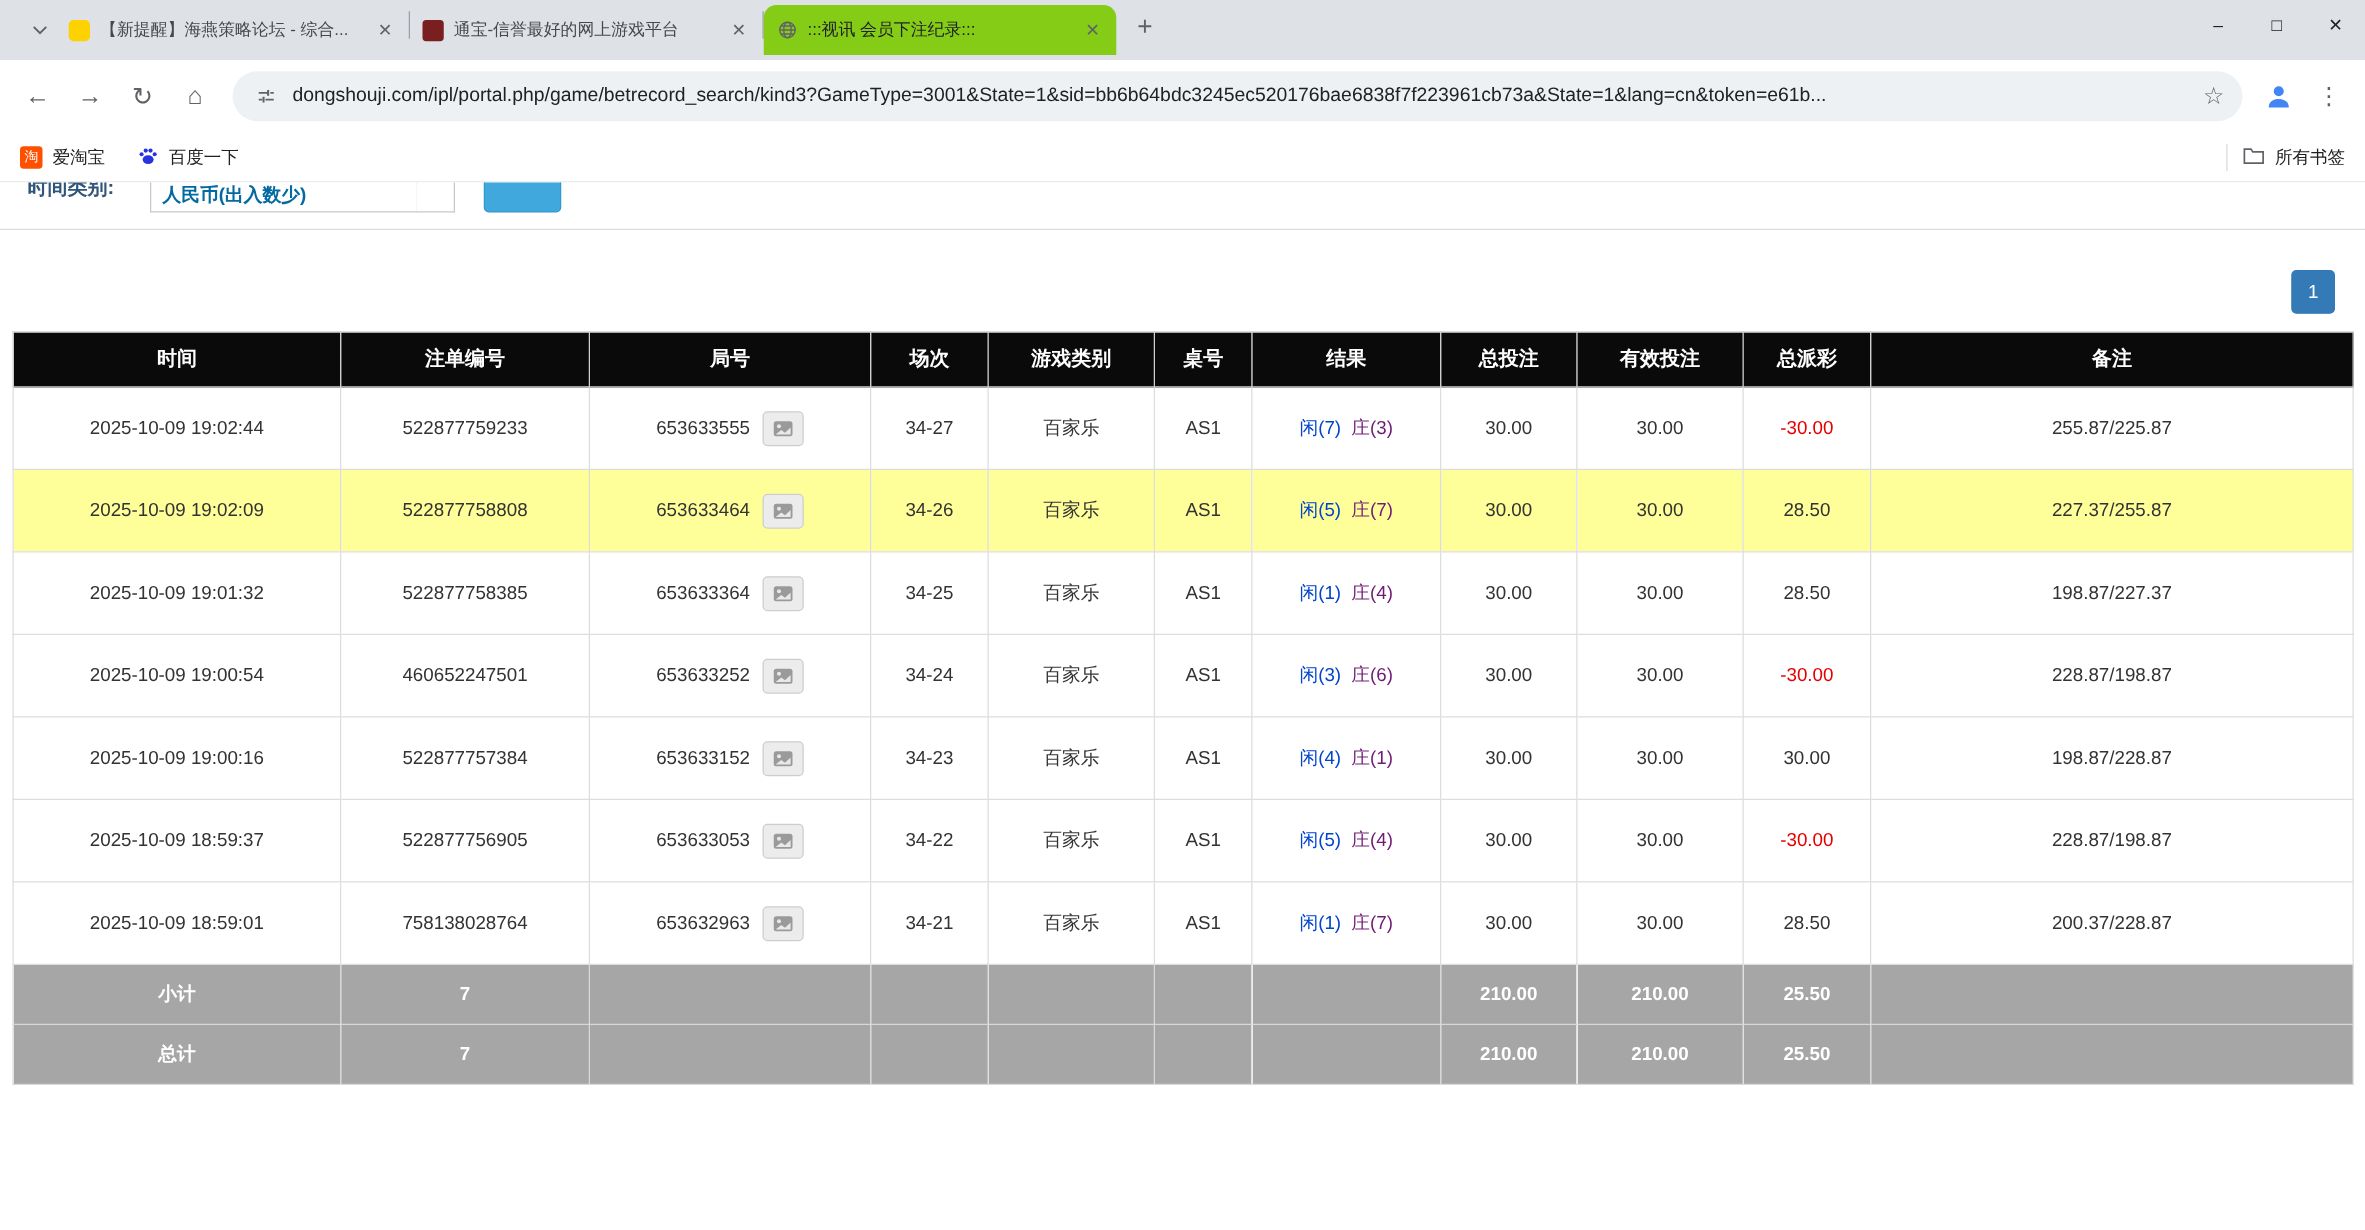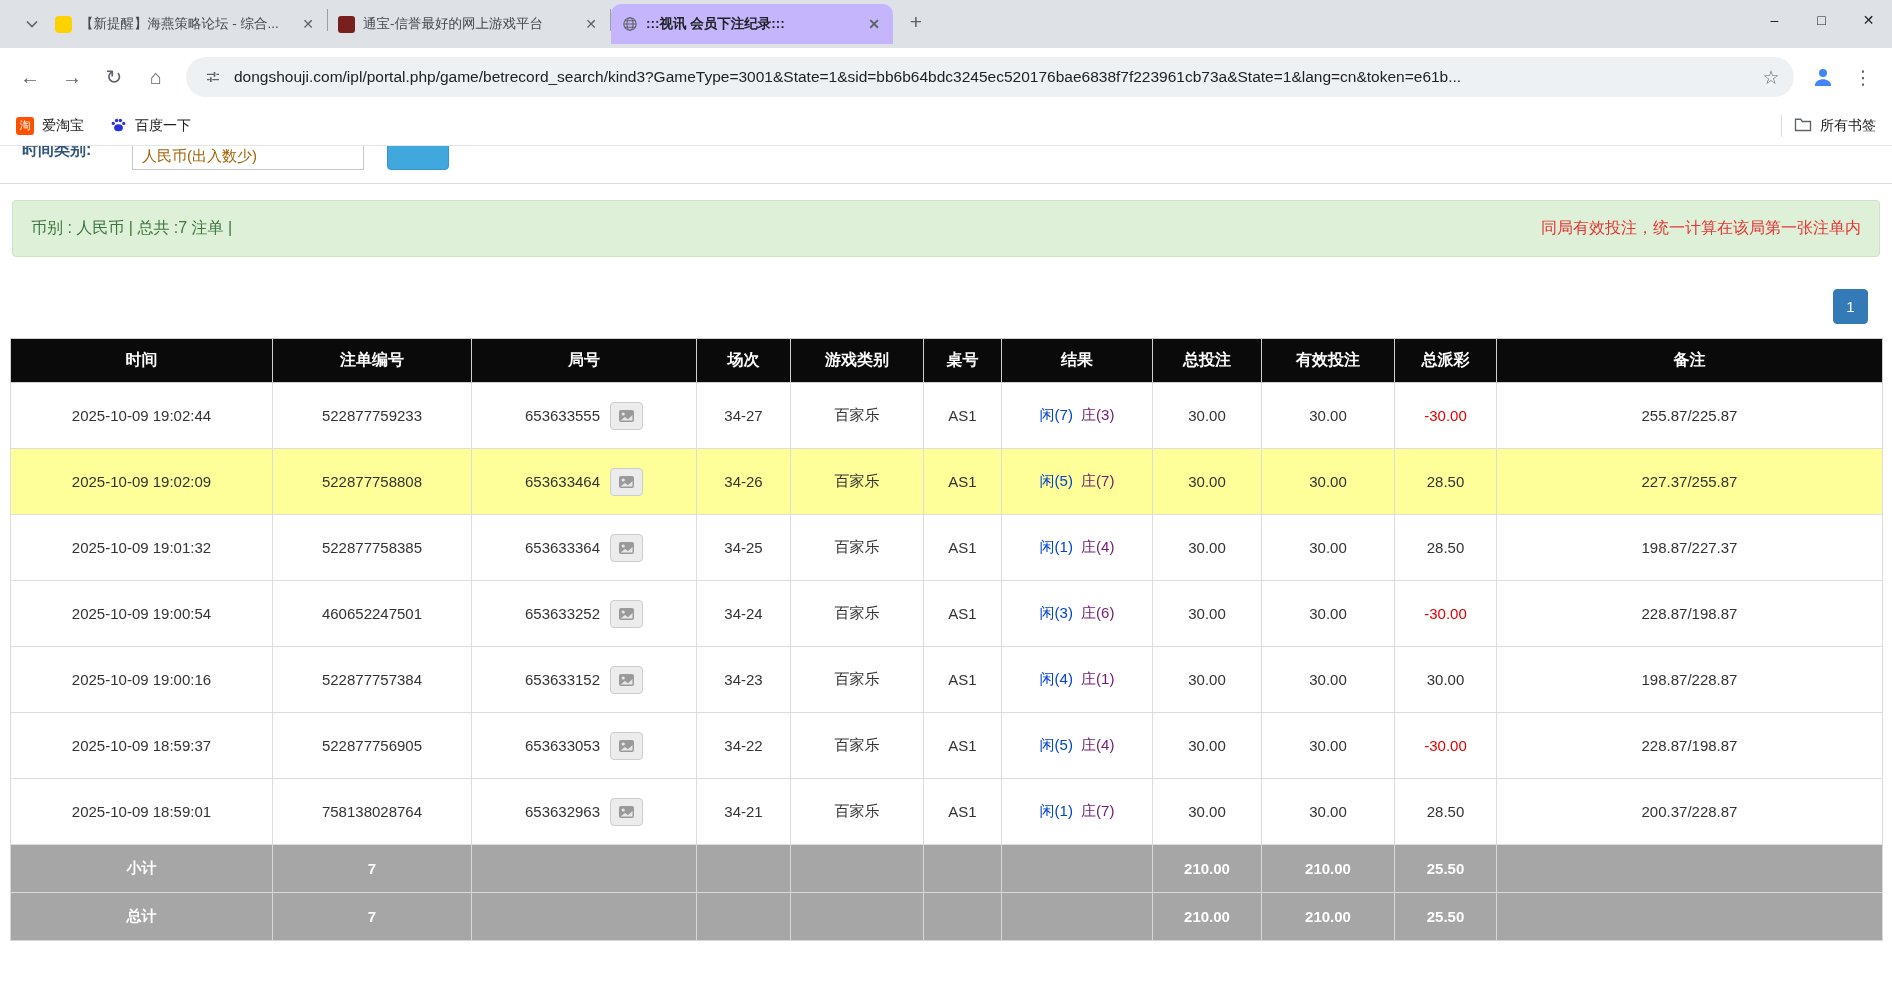--- a/index.html
+++ b/index.html
@@ -7,21 +7,21 @@
   body {
     width: 1892px; height: 984px;
     font-family: "Liberation Sans", sans-serif;
     background: #fff; position: relative;
   }
 
   
   .tabstrip { height: 48px; background: #dee1e6; display: flex; align-items: center; padding-left: 19px; position: relative; }
   .tab-chevron { width: 26px; height: 40px; display: flex; align-items: center; justify-content: center; }
   .tab { width: 282px; height: 40px; display: flex; align-items: center; gap: 8px; padding: 0 10px; font-size: 13.5px; color: #45494d; position: relative; cursor: default; }
-  .tab.active { background: #c4b5fd; border-radius: 10px 10px 0 0; color: #202124; font-weight: bold; }
+  .tab.active { background: #84cc16; border-radius: 10px 10px 0 0; color: #202124; }
   .tab-sep { width: 1px; height: 22px; background: #9aa0a6; margin-bottom: 9px; }
   .tab-title { flex: 1; white-space: nowrap; overflow: hidden; text-overflow: ellipsis; }
   .tab-close { width: 18px; height: 18px; border-radius: 50%; display: flex; align-items: center; justify-content: center; font-size: 14px; color: #5f6368; flex: none; }
   .favicon { width: 17px; height: 17px; flex: none; display: flex; align-items: center; justify-content: center; }
   .fav-yellow { background: #fdd200; border-radius: 4px; }
   .fav-darkred { background: #7a1f1f; border-radius: 3px; }
   .newtab-btn { width: 30px; height: 30px; margin: 0 0 5px 8px; display: flex; align-items: center; justify-content: center; font-size: 21px; color: #5f6368; border-radius: 50%; }
   .win-controls { position: absolute; right: 0; top: 0; height: 40px; display: flex; }
   .win-btn { width: 47px; height: 40px; display: flex; align-items: center; justify-content: center; font-size: 14px; color: #202124; }
 
@@ -38,21 +38,21 @@
   .bm-item { display: flex; align-items: center; gap: 8px; font-size: 14px; color: #202124; }
   .bm-icon-taobao { width: 18px; height: 18px; background: #ff5000; border-radius: 3px; color: #fff; font-size: 11px; display: flex; align-items: center; justify-content: center; }
   .bm-right { margin-left: auto; display: flex; align-items: center; gap: 12px; }
   .bm-divider { width: 1px; height: 22px; background: #dadce0; }
 
   
   .content { background: #fff; height: 838px; position: relative; }
 
   .form-strip { height: 38px; overflow: hidden; position: relative; border-bottom: 1px solid #ddd; }
   .form-label { position: absolute; left: 22px; top: -6px; font-size: 16px; font-weight: bold; color: #31557a; }
-  .form-input { position: absolute; left: 132px; top: -14px; width: 214px; height: 38px; border: 1px solid #c8c8c8; background: #fff; font-size: 15px; color: #a16207; display: flex; align-items: flex-end; padding: 3px 9px; }
+  .form-input { position: absolute; left: 120px; top: -14px; width: 214px; height: 38px; border: 1px solid #c8c8c8; background: #fff; font-size: 15px; color: #0369a1; display: flex; align-items: flex-end; padding: 3px 9px; font-weight: bold; }
   .form-select-box { position: absolute; left: 333px; top: -14px; width: 31px; height: 38px; border: 1px solid #c8c8c8; border-left: none; background: #fff; }
   .form-btn { position: absolute; left: 387px; top: -16px; width: 62px; height: 40px; background: #41a8dd; border: 1px solid #3399cc; border-radius: 4px; }
 
   .alert { margin: 16px 12px 0; background: #dff0d8; border: 1px solid #cfe3c0; border-radius: 4px; padding: 17px 18px; display: flex; align-items: center; font-size: 16px; }
   .alert-left { color: #3c763d; }
   .alert-right { margin-left: auto; color: #e53535; }
 
   .pager { display: flex; justify-content: flex-end; margin: 32px 24px 0; }
   .page-btn { min-width: 35px; height: 35px; background: #337ab7; border: 1px solid #337ab7; border-radius: 4px; color: #fff; font-size: 15px; display: flex; align-items: center; justify-content: center; }
 
@@ -170,24 +170,20 @@
 
 <div class="content">
 
   <div class="form-strip">
     <span class="form-label">时间类别:</span>
     <div class="form-input">人民币(出入数少)</div>
     <div class="form-select-box"></div>
     <div class="form-btn"></div>
   </div>
 
-  <div class="alert">
-    <span class="alert-left">币别 : 人民币 | 总共 :7 注单 |</span>
-    <span class="alert-right">同局有效投注，统一计算在该局第一张注单内</span>
-  </div>
 
   <div class="pager">
     <div class="page-btn">1</div>
   </div>
 
   <table class="bet-table">
     <colgroup>
       <col style="width:262px">
         <col style="width:199px">
         <col style="width:225px">

